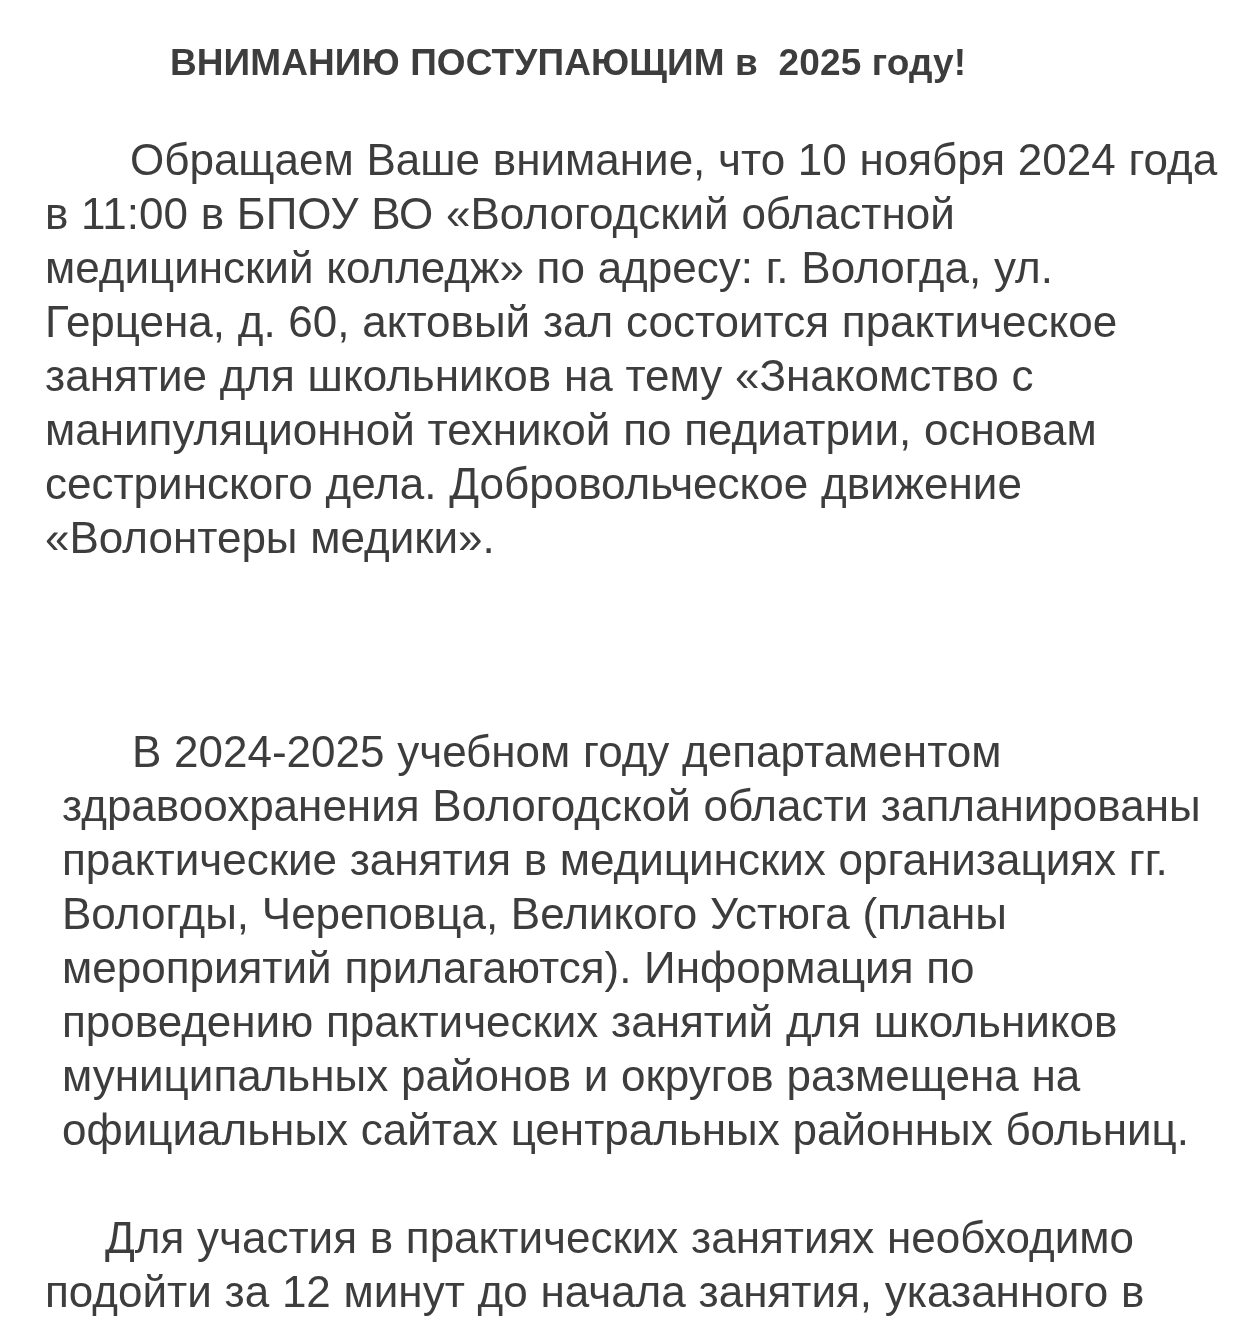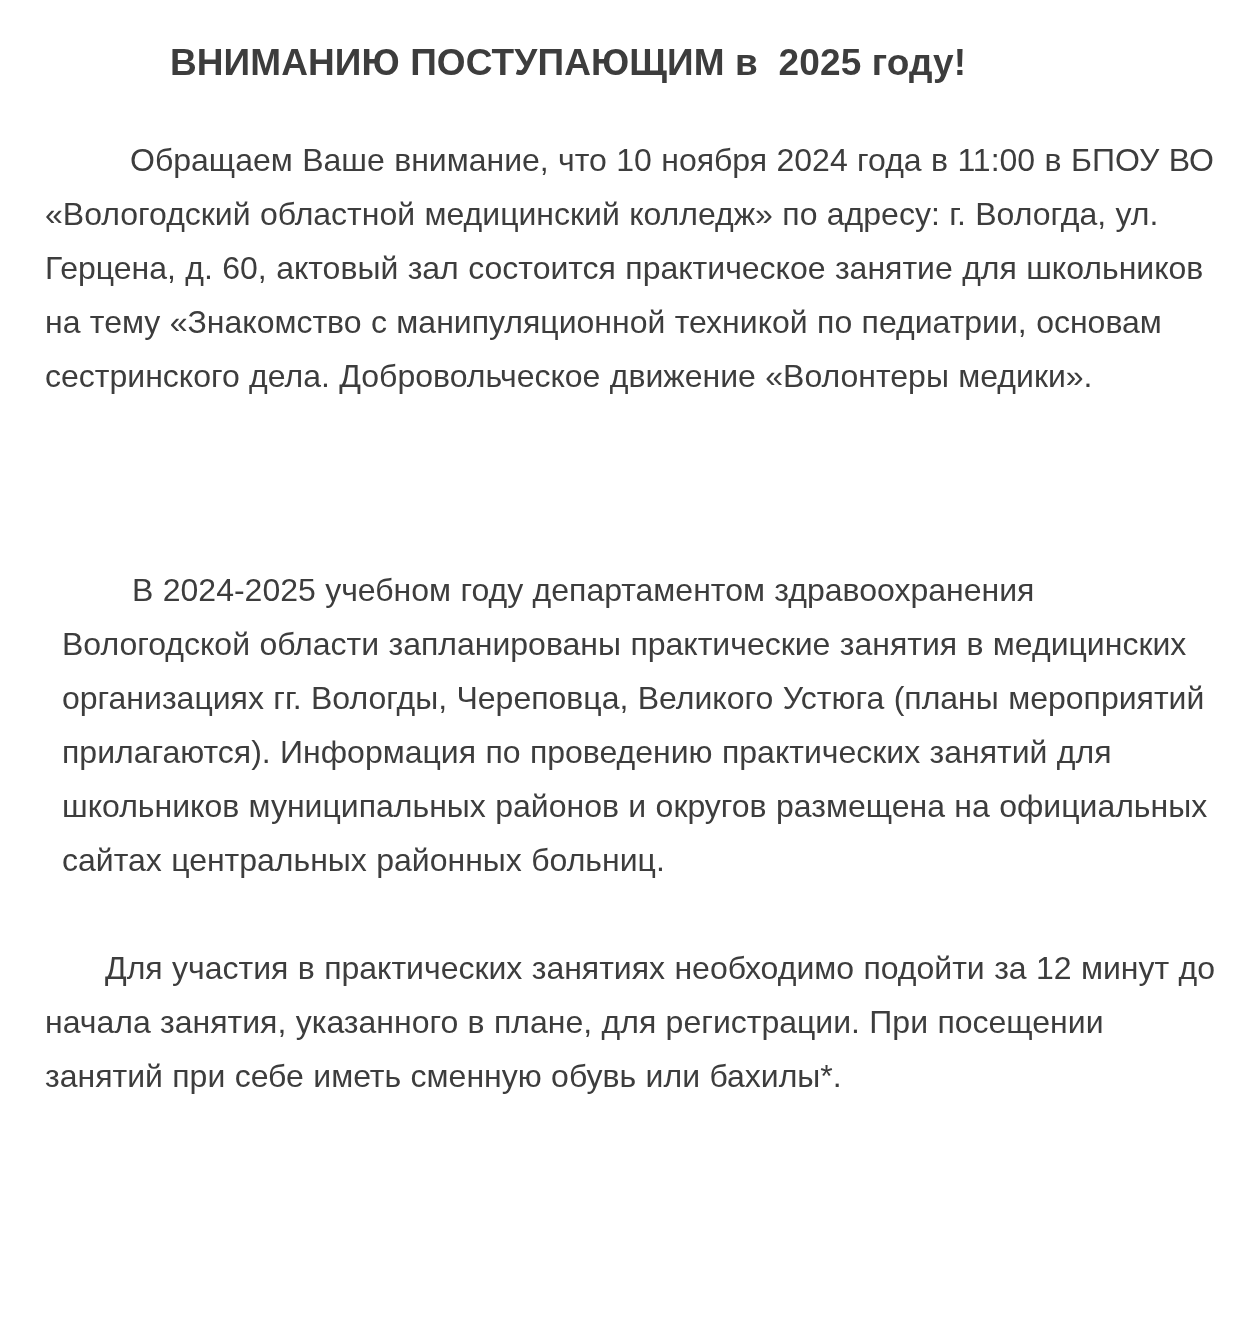--- a/index.html
+++ b/index.html
@@ -41,21 +41,21 @@
   }
 
   .body-block {
     position: absolute;
     top: 133px;
     left: 45px;
     width: 1180px;
   }
 
   .para {
-    font-size: 32px;
+    font-size: 44px;
     line-height: 54px;
     color: #3d3d3d;
     text-align: left;
     margin: 0;
     white-space: pre-wrap;
     word-spacing: 0.5px;
   }
 
   .para-1 {
     text-indent: 85px;

